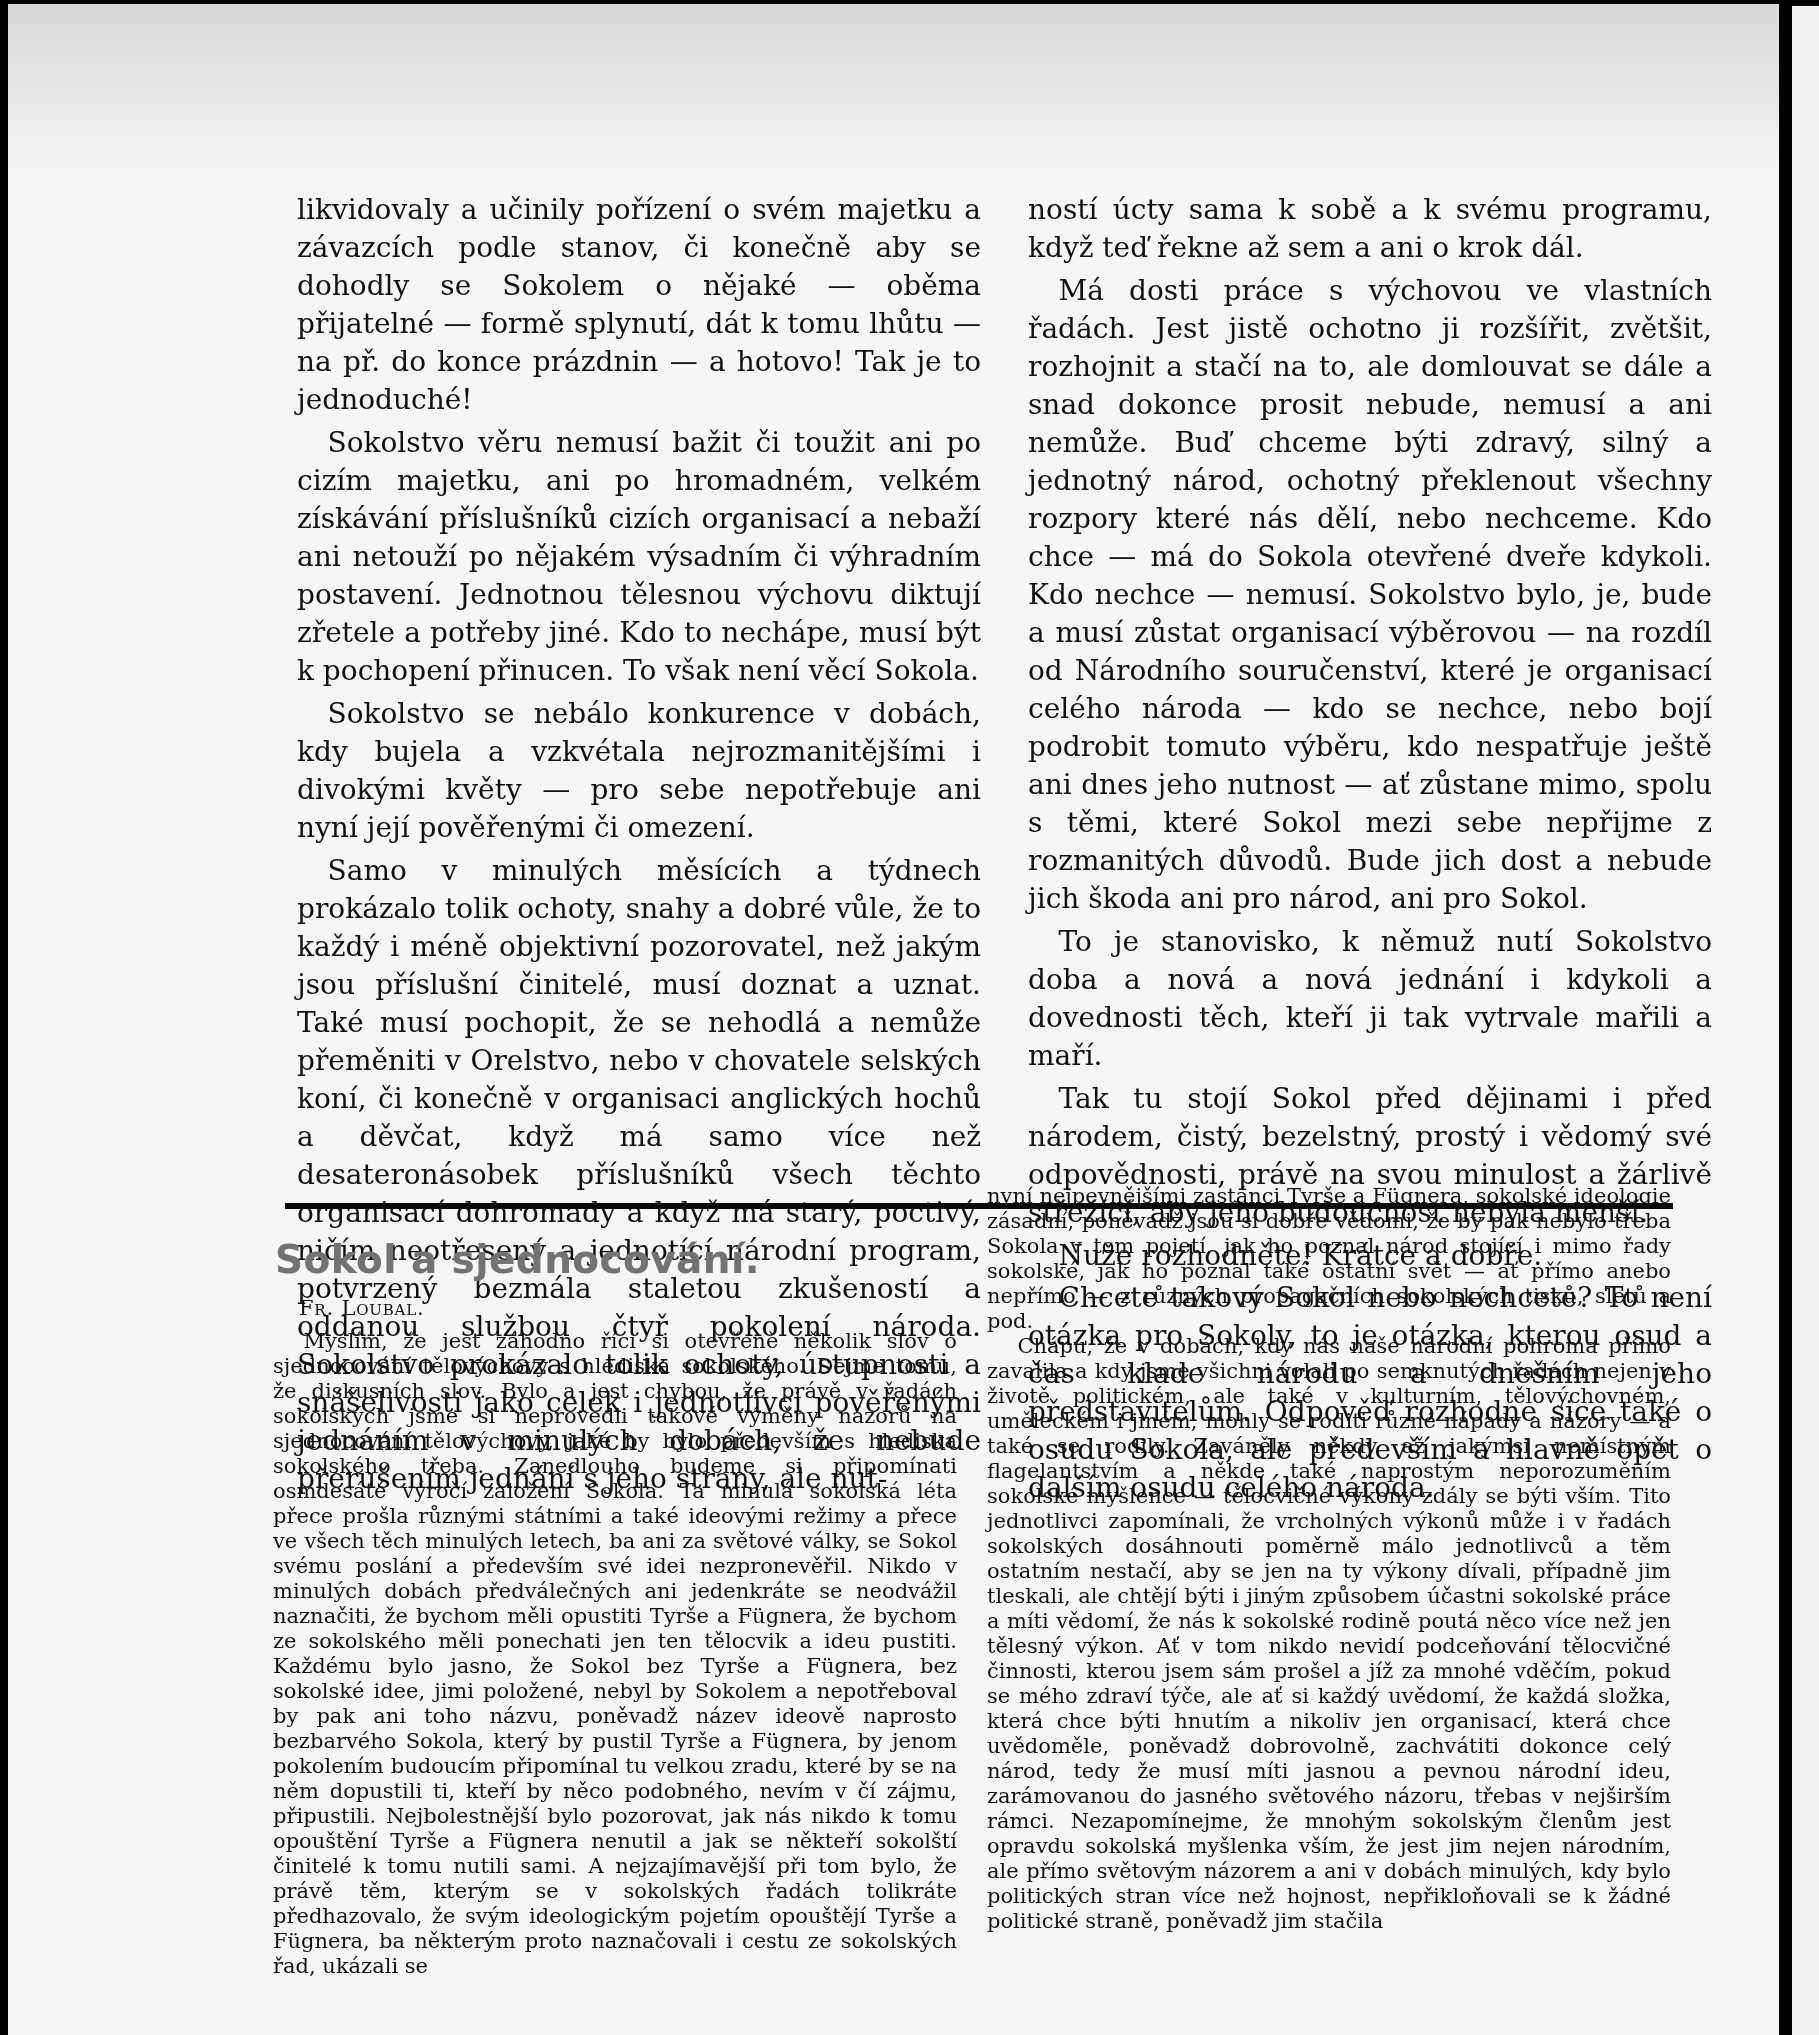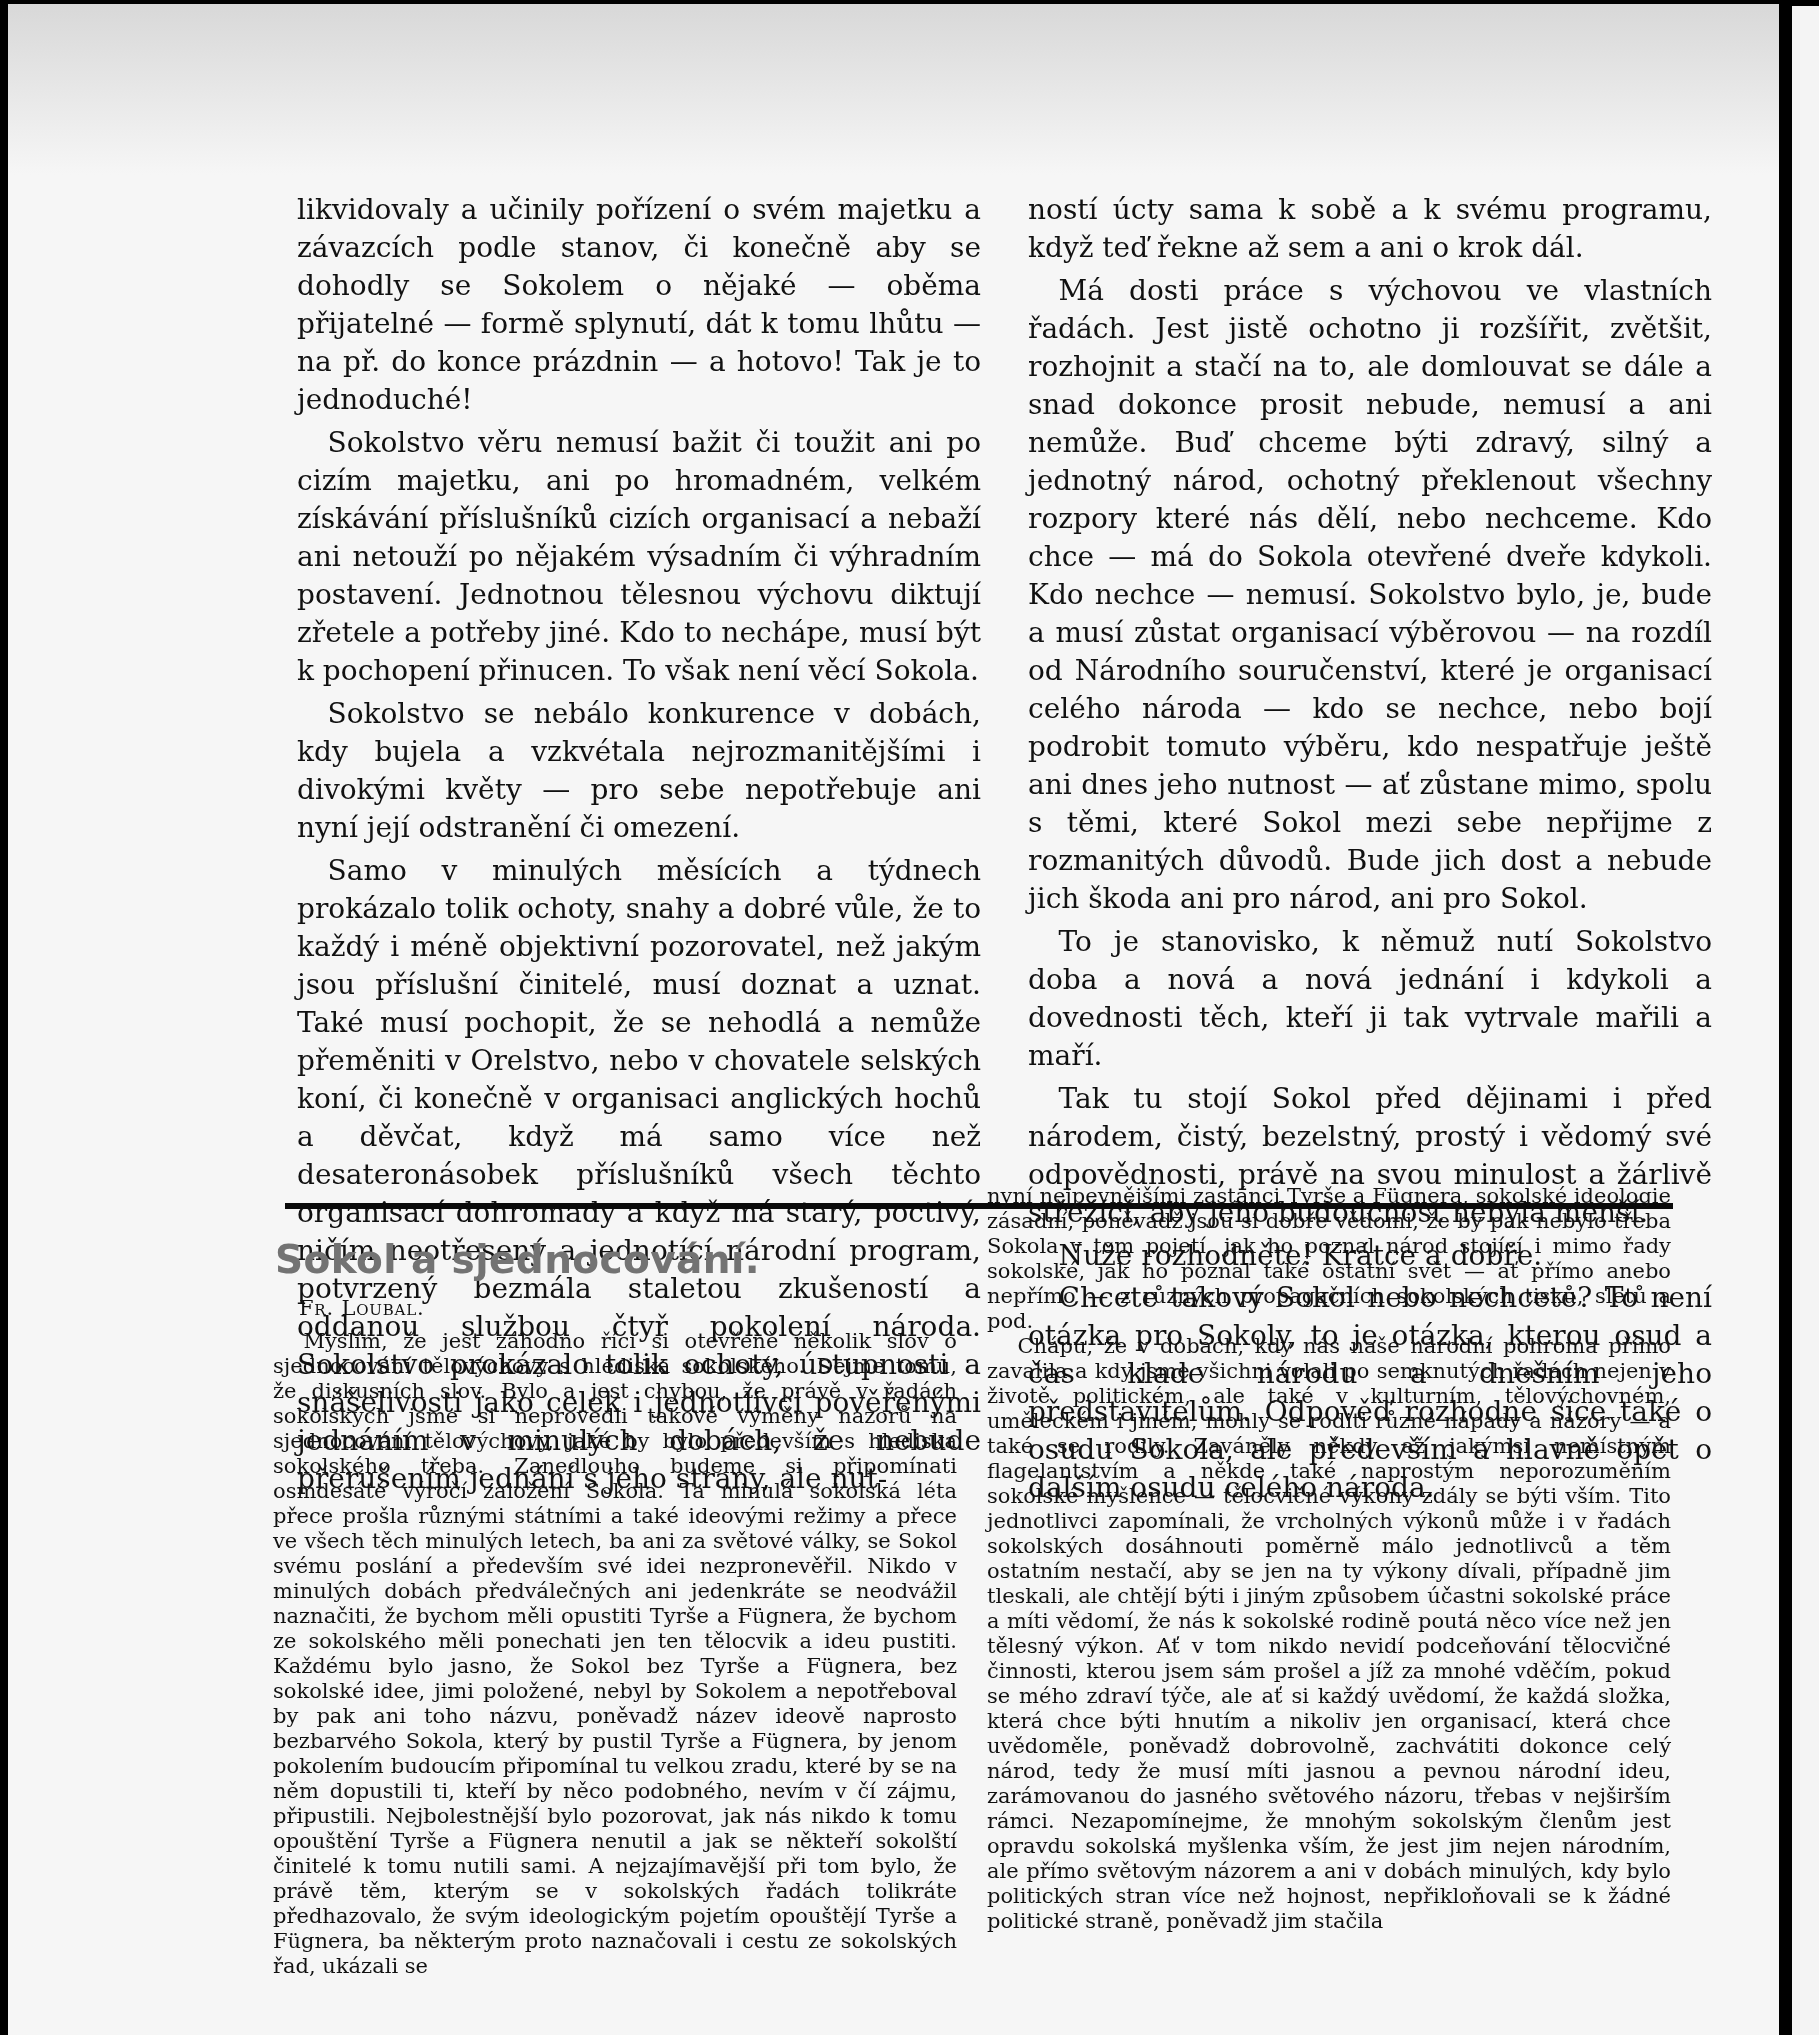--- a/index.html
+++ b/index.html
@@ -82,21 +82,21 @@
 <body>
 
 <div class="page">
   <div class="page-top-shade"></div>
 </div>
 <div class="edge-strip"></div>
 
 <div class="col top-col top-left">
   <p class="noindent">likvidovaly a učinily pořízení o svém majetku a závazcích podle stanov, či konečně aby se dohodly se Sokolem o nějaké — oběma přijatelné — formě splynutí, dát k tomu lhůtu — na př. do konce prázdnin — a hotovo! Tak je to jednoduché!</p>
   <p>Sokolstvo věru nemusí bažit či toužit ani po cizím majetku, ani po hromadném, velkém získávání příslušníků cizích organisací a nebaží ani netouží po nějakém výsadním či výhradním postavení. Jednotnou tělesnou výchovu diktují zřetele a potřeby jiné. Kdo to nechápe, musí být k pochopení přinucen. To však není věcí Sokola.</p>
-  <p>Sokolstvo se nebálo konkurence v dobách, kdy bujela a vzkvétala nejrozmanitějšími i divokými květy — pro sebe nepotřebuje ani nyní její odstranění či omezení.</p>
+  <p>Sokolstvo se nebálo konkurence v dobách, kdy bujela a vzkvétala nejrozmanitějšími i divokými květy — pro sebe nepotřebuje ani nyní její pověřenými či omezení.</p>
   <p>Samo v minulých měsících a týdnech prokázalo tolik ochoty, snahy a dobré vůle, že to každý i méně objektivní pozorovatel, než jakým jsou příslušní činitelé, musí doznat a uznat. Také musí pochopit, že se nehodlá a nemůže přeměniti v Orelstvo, nebo v chovatele selských koní, či konečně v organisaci anglických hochů a děvčat, když má samo více než desateronásobek příslušníků všech těchto organisací dohromady a když má starý, poctivý, ničím neotřesený a jednotící národní program, potvrzený bezmála staletou zkušeností a oddanou službou čtyř pokolení národa. Sokolstvo prokázalo tolik ochoty, ústupnosti a snášelivosti jako celek i jednotlivci pověřenými jednáním v minulých dobách, že nebude přerušením jednání s jeho strany, ale nut-</p>
 </div>
 
 <div class="col top-col top-right">
   <p class="noindent">ností úcty sama k sobě a k svému programu, když teď řekne až sem a ani o krok dál.</p>
   <p>Má dosti práce s výchovou ve vlastních řadách. Jest jistě ochotno ji rozšířit, zvětšit, rozhojnit a stačí na to, ale domlouvat se dále a snad dokonce prosit nebude, nemusí a ani nemůže. Buď chceme býti zdravý, silný a jednotný národ, ochotný překlenout všechny rozpory které nás dělí, nebo nechceme. Kdo chce — má do Sokola otevřené dveře kdykoli. Kdo nechce — nemusí. Sokolstvo bylo, je, bude a musí zůstat organisací výběrovou — na rozdíl od Národního souručenství, které je organisací celého národa — kdo se nechce, nebo bojí podrobit tomuto výběru, kdo nespatřuje ještě ani dnes jeho nutnost — ať zůstane mimo, spolu s těmi, které Sokol mezi sebe nepřijme z rozmanitých důvodů. Bude jich dost a nebude jich škoda ani pro národ, ani pro Sokol.</p>
   <p>To je stanovisko, k němuž nutí Sokolstvo doba a nová a nová jednání i kdykoli a dovednosti těch, kteří ji tak vytrvale mařili a maří.</p>
   <p>Tak tu stojí Sokol před dějinami i před národem, čistý, bezelstný, prostý i vědomý své odpovědnosti, právě na svou minulost a žárlivě střežící, aby jeho budoucnost nebyla menší.</p>
   <p>Nuže rozhodněte! Krátce a dobře.</p>
   <p>Chcete takový Sokol nebo nechcete? To není otázka pro Sokoly, to je otázka, kterou osud a čas klade národu a dnešním jeho představitelům. Odpověď rozhodne sice také o osudu Sokola, ale především a hlavně opět o dalším osudu celého národa.</p>

